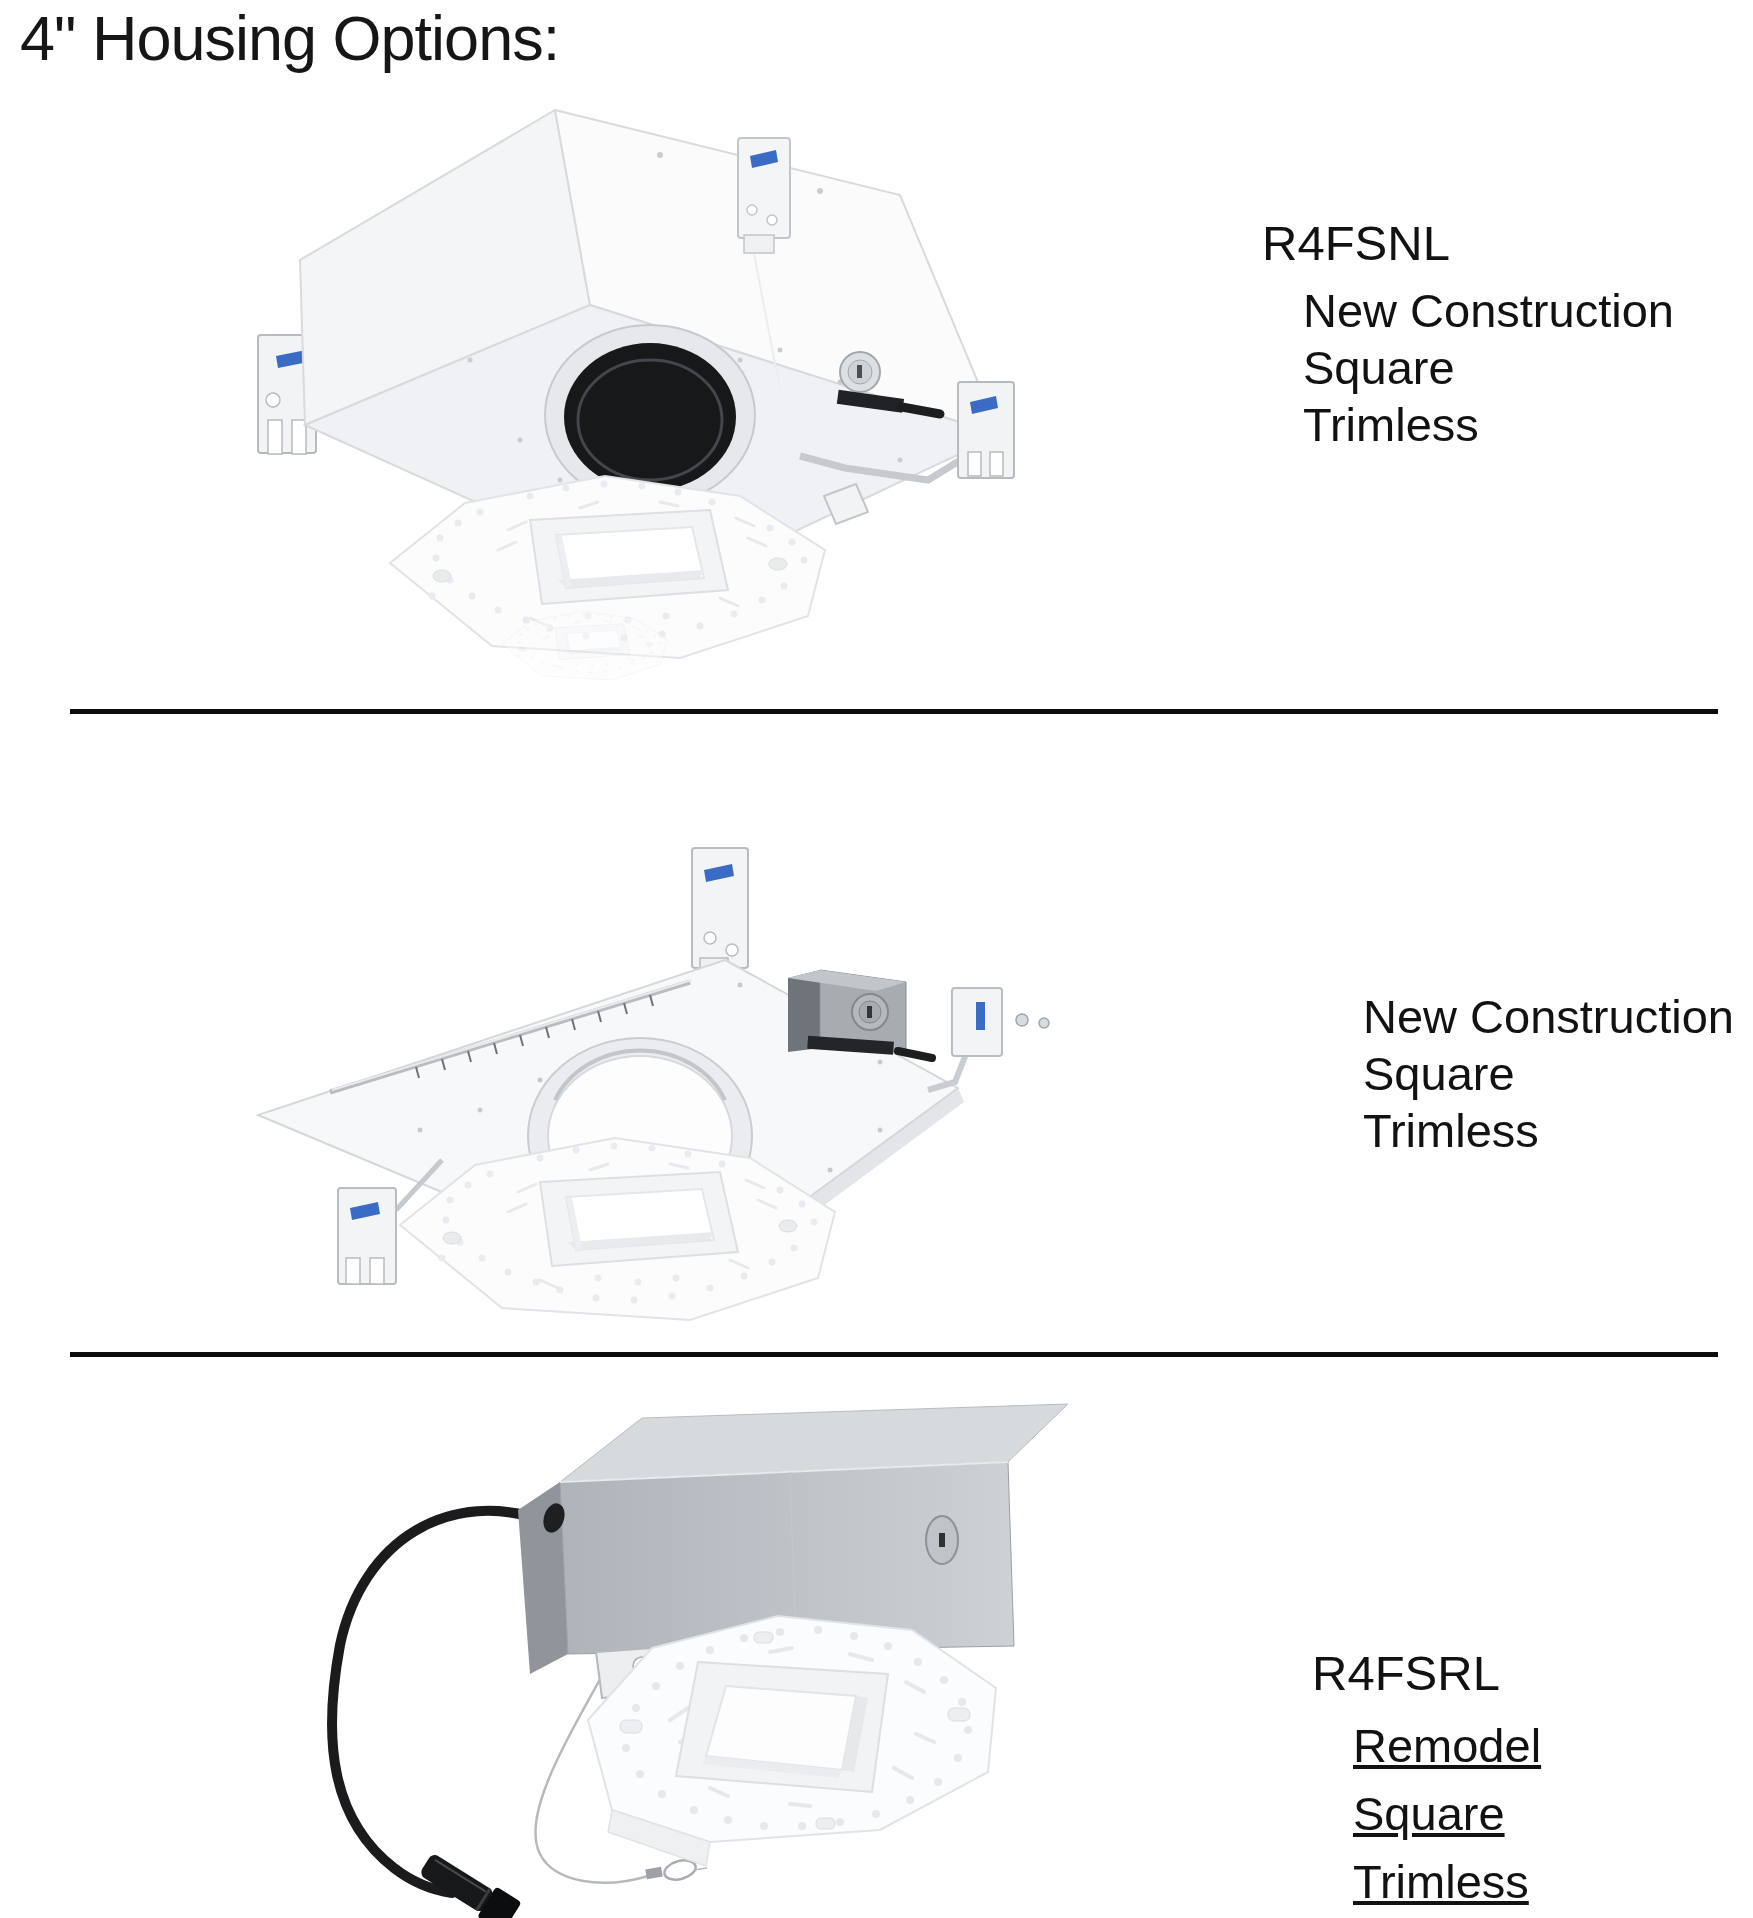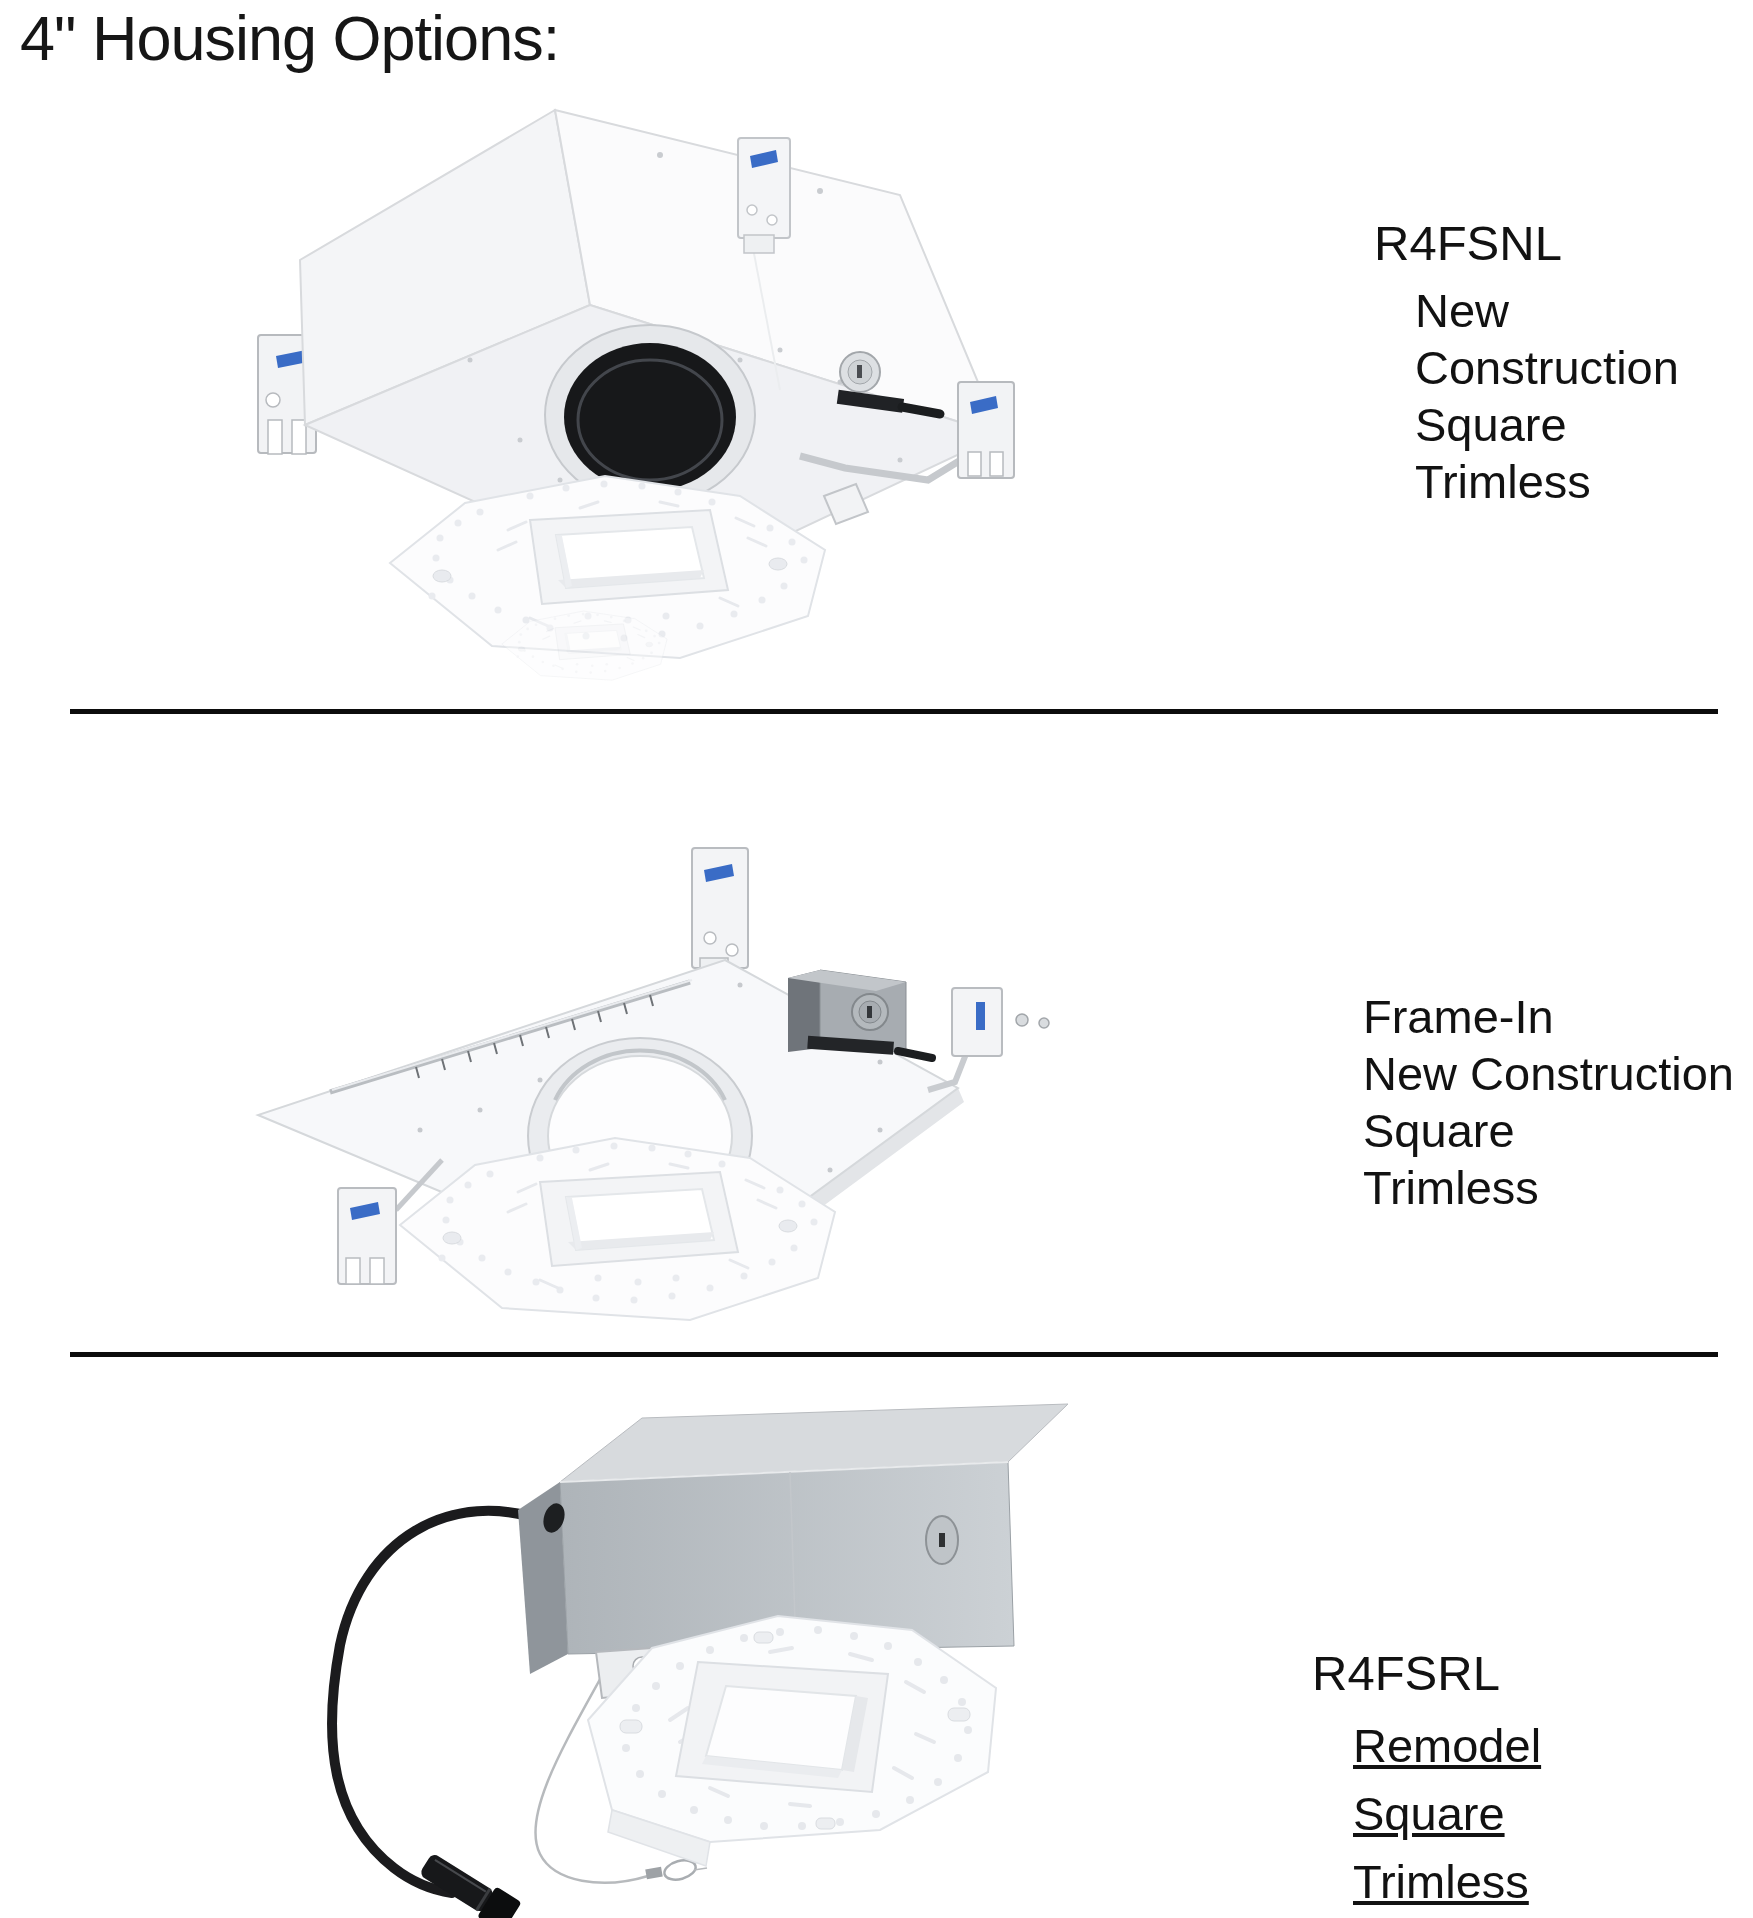--- a/index.html
+++ b/index.html
@@ -175,21 +175,21 @@
         <rect x="828" y="392" width="13" height="24" fill="#ffffff" stroke="#b7babe" stroke-width="1.5"></rect>
         <rect x="850" y="392" width="13" height="24" fill="#ffffff" stroke="#b7babe" stroke-width="1.5"></rect>
         <polygon points="830,342 856,336 858,348 832,354" fill="#3a6cc6"></polygon>
       </g>
 
       <use href="#mudplate" transform="translate(240,408)"></use>
       <use href="#mudplate" transform="translate(358,548) scale(0.38)" opacity="0.4"></use>
     </svg>
   </figure>
 
-  <div class="label" style="left:1374px;top:212px">
+  <div class="label" style="left:1262px;top:212px">
     <div class="model">R4FSNL</div>
     <div class="features">
       <div class="feat">New Construction</div>
       <div class="feat">Square</div>
       <div class="feat">Trimless</div>
     </div>
   </div>
 
   <hr class="divider" style="top:709px">
 
@@ -275,21 +275,20 @@
         <circle cx="842" cy="190" r="6" fill="#d9dcdf" stroke="#a2a6aa" stroke-width="1.5"></circle>
         <circle cx="864" cy="193" r="5" fill="#d9dcdf" stroke="#a2a6aa" stroke-width="1.5"></circle>
       </g>
 
       <use href="#mudplate" transform="translate(210,300)"></use>
     </svg>
   </figure>
 
   <div class="label" style="left:1322px;top:980px">
     <div class="features">
-      <div class="feat">Frame-In</div>
       <div class="feat">New Construction</div>
       <div class="feat">Square</div>
       <div class="feat">Trimless</div>
     </div>
   </div>
 
   <hr class="divider" style="top:1352px">
 
   <figure class="product-figure" style="left:150px;top:1390px;width:1010px;height:528px">
     <svg width="1010" height="528" viewBox="0 0 1010 528">

